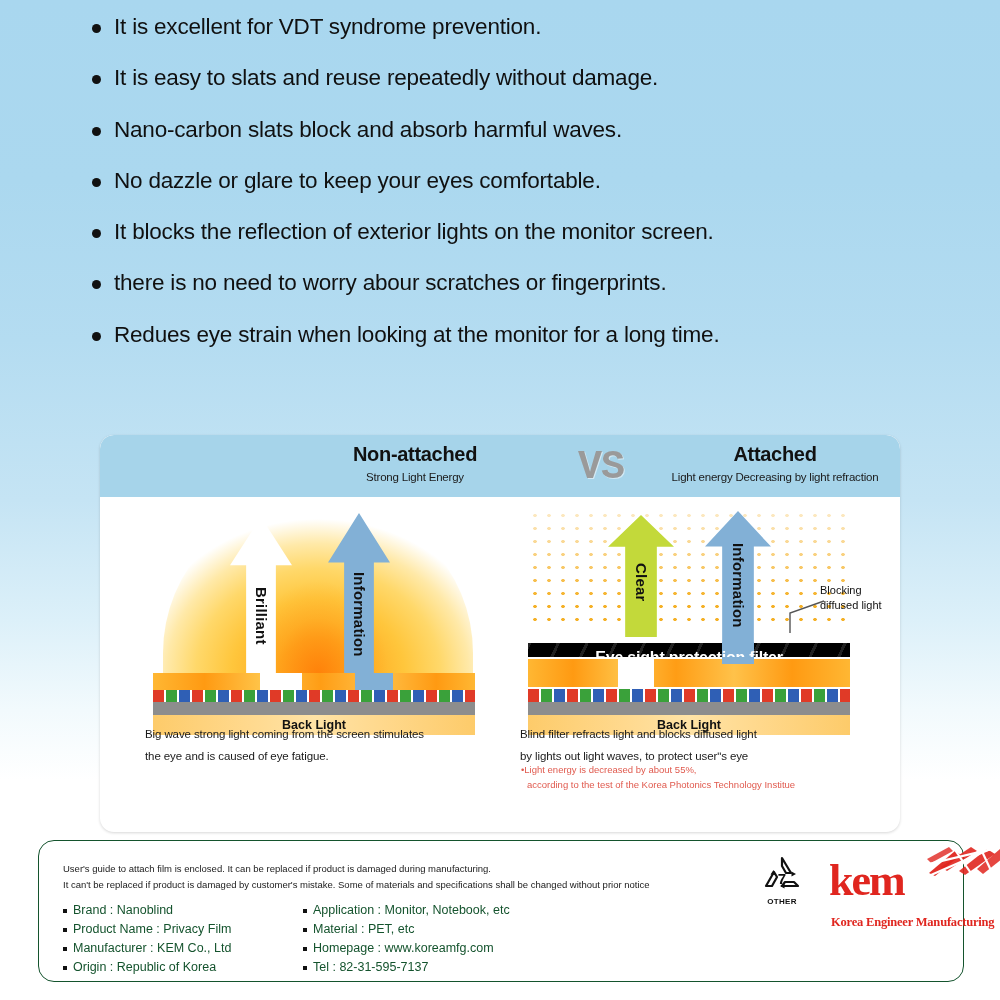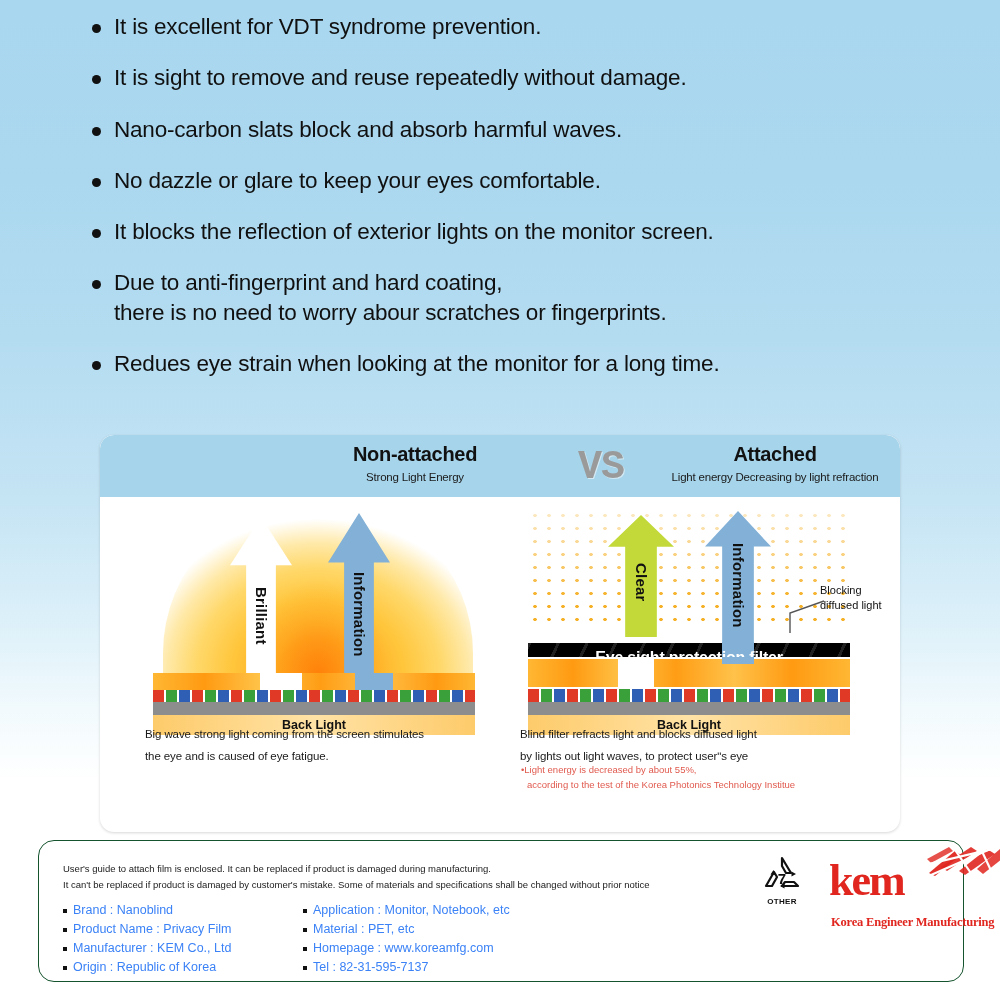--- a/index.html
+++ b/index.html
@@ -176,21 +176,21 @@
     position:absolute;left:38px;top:840px;width:924px;height:140px;
     border:1px solid #14532d;border-radius:16px;background:transparent;
   }
   #foot-notice{
     position:absolute;left:24px;top:20px;width:720px;
     font-size:9.5px;color:#1a1a1a;line-height:1.65;
   }
   #spec-cols{position:absolute;left:24px;top:60px;width:700px;display:flex;}
   .spec-col{width:240px;}
   .spec-item{
-    font-size:12.5px;color:#3b82f6;line-height:1.52;
+    font-size:12.5px;color:#14532d;line-height:1.52;
     display:flex;align-items:flex-start;
   }
   .spec-sq{width:4px;height:4px;background:#111;margin-top:8px;margin-right:6px;flex:0 0 auto;}
 
   
   #recycle{position:absolute;left:712px;top:12px;width:62px;text-align:center;}
   #recycle .num{
     position:absolute;left:0;top:17px;width:62px;text-align:center;
     font-size:15px;font-weight:bold;color:#111;
   }
@@ -217,21 +217,21 @@
   <div class="bullet-row">
     <span class="bullet-dot"></span>
     <div class="bullet-text">
       <span>It is excellent for VDT syndrome prevention.</span>
     </div>
   </div>
 
   <div class="bullet-row">
     <span class="bullet-dot"></span>
     <div class="bullet-text">
-      <span>It is sight to remove and reuse repeatedly without damage.</span>
+      <span>It is easy to slats and reuse repeatedly without damage.</span>
     </div>
   </div>
 
   <div class="bullet-row">
     <span class="bullet-dot"></span>
     <div class="bullet-text">
       <span>Nano-carbon slats block and absorb harmful waves.</span>
     </div>
   </div>
 
@@ -245,21 +245,20 @@
   <div class="bullet-row">
     <span class="bullet-dot"></span>
     <div class="bullet-text">
       <span>It blocks the reflection of exterior lights on the monitor screen.</span>
     </div>
   </div>
 
   <div class="bullet-row">
     <span class="bullet-dot"></span>
     <div class="bullet-text">
-      <span>Due to anti-fingerprint and hard coating,</span>
       <span class="l2">there is no need to worry abour scratches or fingerprints.</span>
     </div>
   </div>
 
   <div class="bullet-row">
     <span class="bullet-dot"></span>
     <div class="bullet-text">
       <span>Redues eye strain when looking at the monitor for a long time.</span>
     </div>
   </div>

